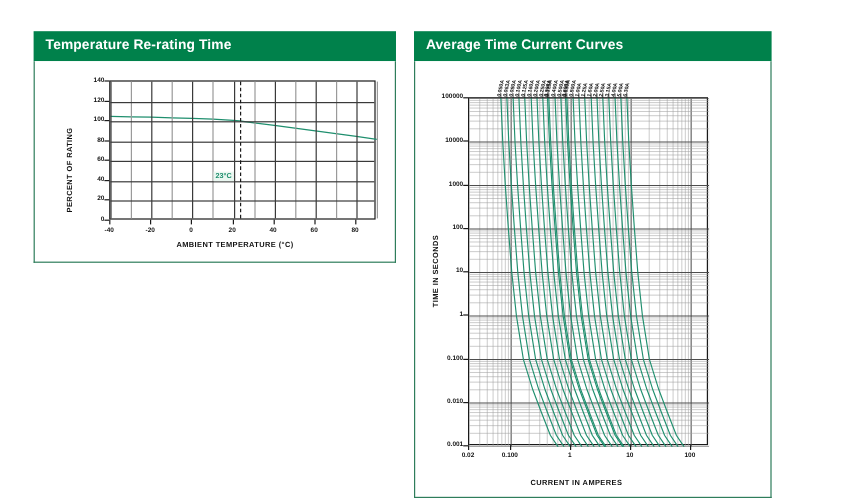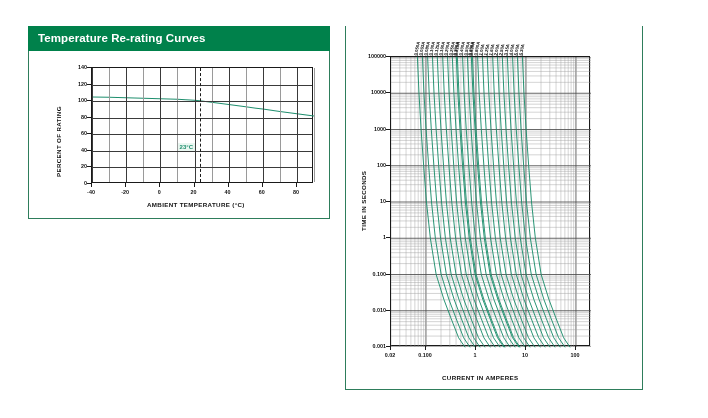--- a/index.html
+++ b/index.html
@@ -65,21 +65,21 @@
   .tcc-lbl{
     position:absolute;font-size:4.4px;font-weight:bold;color:#111;
     white-space:nowrap;transform-origin:left bottom;
     transform:rotate(-78deg);
   }
 </style>
 </head>
 <body>
 
 <div class="panel" id="panel-rerating">
-  <div class="panel-header">Temperature Re-rating Curves</div>
+  <div class="panel-header">Temperature Re-rating Time</div>
   <div class="panel-body">
 
     <div class="ylab-rot" id="rr-ylabel" style="left:26px;top:126px;">PERCENT OF RATING</div>
 
     <div class="plot" id="rerating-plot">
       <svg class="curve-svg" id="rr-curve" width="222" height="116">
           <path d="M 0.00 29.00 L 17.08 29.33 L 34.15 29.66 L 51.23 30.16 L 68.31 30.66 L 85.38 31.32 L 102.46 32.31 L 107.58 32.81 L 119.54 34.30 L 136.62 36.46 L 153.69 38.78 L 170.77 41.10 L 187.85 43.42 L 204.92 45.74 L 222.00 48.06" fill="none" stroke="#1f8f6e" stroke-width="1.05"></path>
         </svg>
     <div class="vgrid" style="left: 0px;"></div>
         <div class="vgrid minor" style="left: 17.1px;"></div>
@@ -138,20 +138,21 @@
         <div style="position: absolute; background: rgb(26, 26, 26); width: 1px; height: 4px; left: 232.8px; top: 132px;"></div>
         <div class="tick-lbl" style="left: 256.9px; width: 20px; text-align: center; top: 138px;">80</div>
         <div style="position: absolute; background: rgb(26, 26, 26); width: 1px; height: 4px; left: 266.9px; top: 132px;"></div>
       </div>
 
     <div class="axis-title" id="rr-xlabel" style="left: 118px; top: 150px;">AMBIENT TEMPERATURE (°C)</div>
   </div>
 </div>
 
 <div class="panel" id="panel-tcc">
+  <div class="panel-header">Average Time Current Curves</div>
   <div class="panel-body">
 
     <div class="ylab-rot" id="tcc-ylabel" style="left:14px;top:205px;">TIME IN SECONDS</div>
 
     <div class="plot" id="tcc-plot">
       <svg id="tcc-grid" width="200" height="290">
           <line x1="0.00" y1="0.00" x2="0.00" y2="290.00" stroke="#9e9e9e" stroke-width="0.45"></line>
           <line x1="8.80" y1="0.00" x2="8.80" y2="290.00" stroke="#9e9e9e" stroke-width="0.45"></line>
           <line x1="15.05" y1="0.00" x2="15.05" y2="290.00" stroke="#9e9e9e" stroke-width="0.45"></line>
           <line x1="19.90" y1="0.00" x2="19.90" y2="290.00" stroke="#9e9e9e" stroke-width="0.45"></line>

